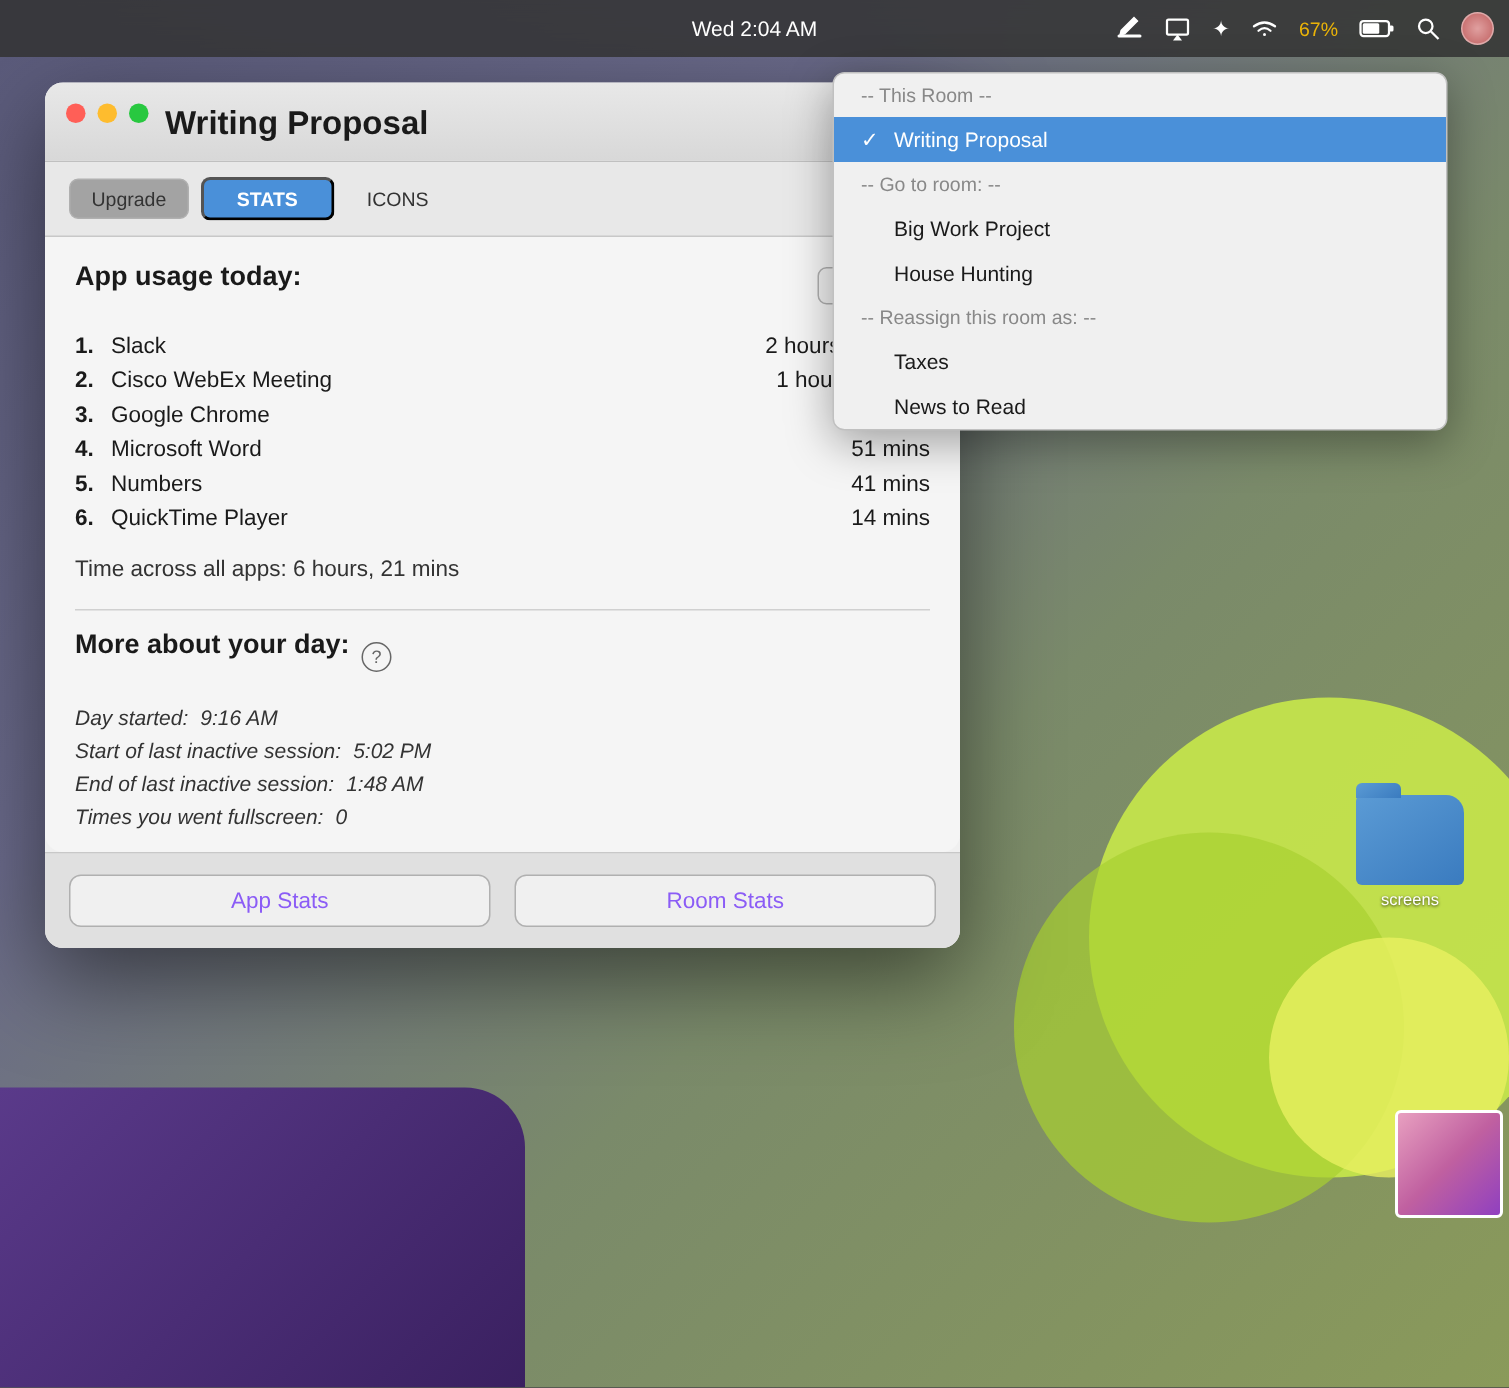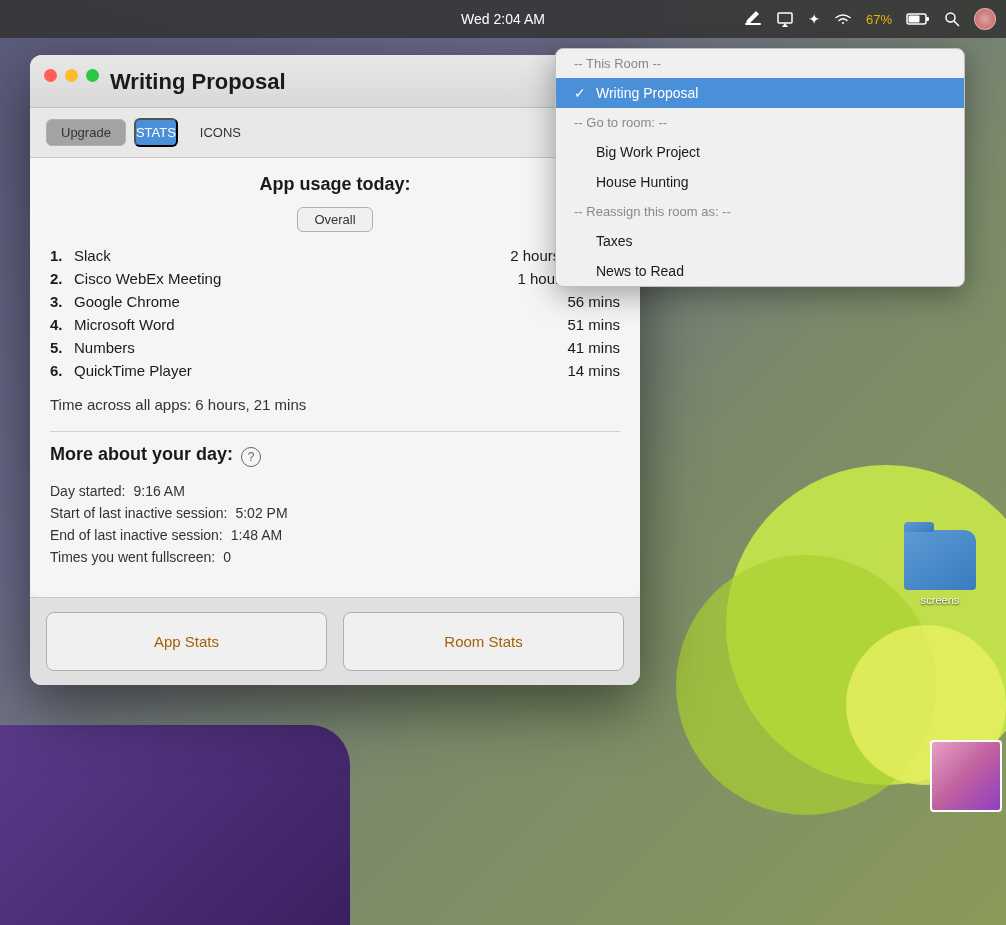--- a/index.html
+++ b/index.html
@@ -159,26 +159,26 @@
       padding: 5px 14px;
       border: 1px solid #b0b0b0;
       border-radius: 6px;
       background: #a3a3a3;
       font-size: 13px;
       color: #333;
       cursor: pointer;
     }
 
     .tab-stats {
-      padding: 5px 0;
+      padding: 5px 22px;
       border-radius: 6px;
       background: #4a90d9;
       color: white;
       font-size: 13px;
-      font-weight: 400;
+      font-weight: 700;
       cursor: pointer;
     }
 
     .tab-icons {
       padding: 5px 14px;
       border: none;
       background: transparent;
       font-size: 13px;
       color: #333;
       cursor: pointer;
@@ -196,21 +196,20 @@
       font-weight: 700;
       color: #1a1a1a;
       margin-bottom: 12px;
     }
 
     .app-usage-header {
       display: flex;
       align-items: center;
       justify-content: space-between;
       margin-bottom: 12px;
-      flex-direction: column;
     }
 
     .overall-btn {
       padding: 4px 16px;
       border: 1px solid #b0b0b0;
       border-radius: 6px;
       background: #f0f0f0;
       font-size: 13px;
       color: #333;
       cursor: pointer;
@@ -280,21 +279,21 @@
       align-items: center;
       justify-content: center;
       font-size: 12px;
       color: #666;
       cursor: pointer;
     }
 
     .day-stats {
       display: grid;
       gap: 6px;
-      margin-bottom: 16px;
+      font-style: italic;
     }
 
     .day-stat-row {
       display: flex;
       align-items: baseline;
       font-size: 14px;
       color: #333;
     }
 
     .day-stat-label {
@@ -311,26 +310,26 @@
       display: flex;
       gap: 16px;
       padding: 14px 16px;
       background: #e0e0e0;
       border-top: 1px solid #c8c8c8;
       border-radius: 0 0 12px 12px;
     }
 
     .bottom-btn {
       flex: 1;
-      padding: 20px;
+      padding: 8px;
       border: 1px solid #b0b0b0;
       border-radius: 8px;
       background: #f0f0f0;
       font-size: 15px;
-      color: #a16207;
+      color: #8b5cf6;
       cursor: pointer;
       text-align: center;
     }
 
     
     .dropdown-menu {
       position: absolute;
       top: 48px;
       left: 555px;
       width: 410px;
@@ -505,21 +504,21 @@
     </ul>
 
     <div class="total-time">
       <span class="total-label">Time across all apps:</span>
       <span class="total-value"> 6 hours, 21 mins</span>
     </div>
 
     <hr class="section-divider">
 
     <div class="more-about">
-      <div class="section-title" style="margin-bottom:4px;">More about your day:</div>
+      <div class="section-title" style="margin-bottom:16px;">More about your day:</div>
       <div class="help-icon">?</div>
     </div>
 
     <div class="day-stats">
       <div class="day-stat-row">
         <span class="day-stat-label">Day started:</span>
         <span class="day-stat-value">    9:16 AM</span>
       </div>
       <div class="day-stat-row">
         <span class="day-stat-label">Start of last inactive session:</span>

